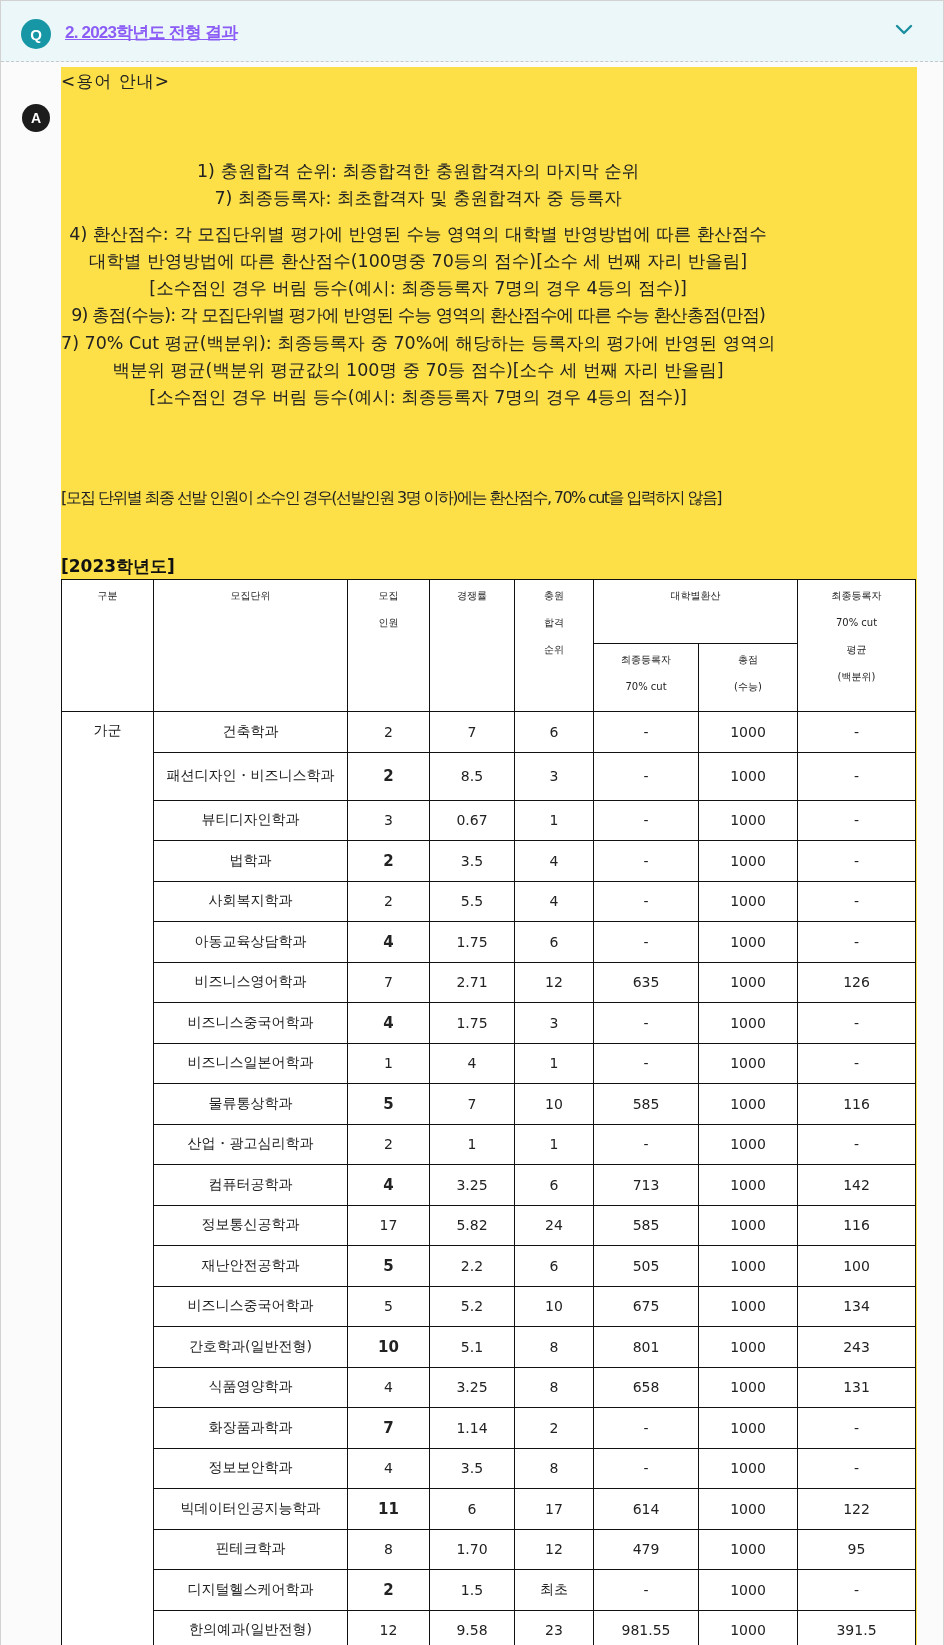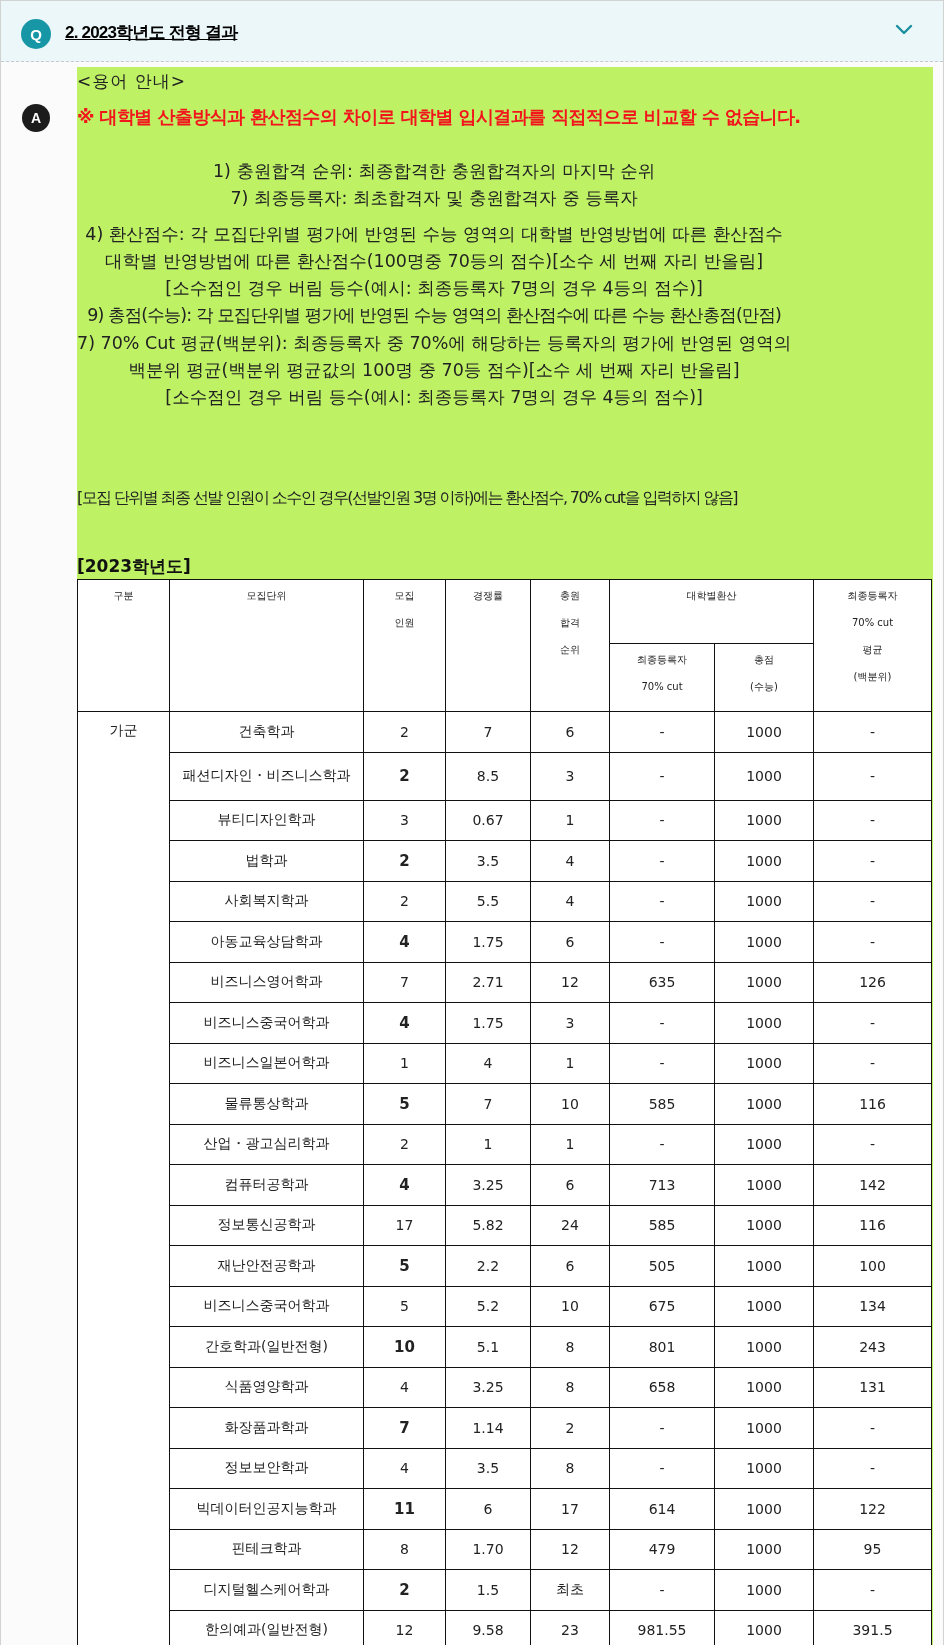--- a/index.html
+++ b/index.html
@@ -7,30 +7,30 @@
   body { font-family: "DejaVu Sans", "Liberation Sans", sans-serif; color: #222; position: relative; }
 
   .panel { position: absolute; left: 0; top: 0; width: 944px; height: 1645px;
            border: 1px solid #d2d2d2; border-bottom: none; background: #fbfbfb; }
 
   .q-bar { position: absolute; left: 0; top: 0; width: 942px; height: 61px;
            background: #ebf7f8; border-bottom: 1px dashed #c4c9cc; }
   .q-icon { position: absolute; left: 20px; top: 18px; width: 30px; height: 30px; border-radius: 50%;
             background: #1797a5; color: #fff; font-weight: bold; font-size: 15px;
             display: flex; align-items: center; justify-content: center; font-family: "Liberation Sans", sans-serif; }
-  .q-title { position: absolute; left: 64px; top: 20px; font-size: 17px; color: #000000;
+  .q-title { position: absolute; left: 64px; top: 20px; font-size: 17px; color: #8b5cf6;
              text-decoration: underline; font-weight: bold; letter-spacing: -0.8px; cursor: pointer;
              font-family: "Liberation Sans", sans-serif; }
   .chevron { position: absolute; right: 30px; top: 22px; width: 18px; height: 14px; cursor: pointer; }
 
   .a-icon { position: absolute; left: 21px; top: 103px; width: 28px; height: 28px; border-radius: 50%;
             background: #1c1c1c; color: #fff; font-weight: bold; font-size: 14px;
             display: flex; align-items: center; justify-content: center; font-family: "Liberation Sans", sans-serif; }
 
-  .content { position: absolute; left: 76px; top: 66px; width: 856px; height: 1579px; background: #bef264; }
+  .content { position: absolute; left: 60px; top: 66px; width: 856px; height: 1579px; background: #fde047; }
 
   .guide-title { position: absolute; left: 0; top: 3px; font-size: 17px; color: #222; letter-spacing: 1px; }
   .notice { position: absolute; left: 0; top: 38px; font-size: 18px; font-weight: bold; color: #f2151c;
             letter-spacing: -0.6px; white-space: nowrap; }
 
   .notes { position: absolute; left: 0; top: 91px; font-size: 17.5px; color: #222; line-height: 27.3px; white-space: nowrap; }
   .notes .line { display: block; text-align: center; }
   .notes .gap { display: block; height: 8px; }
   .notes .tight { letter-spacing: -0.9px; }
   .footnote { position: absolute; left: 0; top: 421px; font-size: 16px; color: #222; letter-spacing: -1.6px; white-space: nowrap; }
@@ -57,21 +57,20 @@
     <a class="q-title">2. 2023학년도 전형 결과</a>
     <svg class="chevron" viewBox="0 0 18 14">
       <polyline points="2,3 9,10 16,3" fill="none" stroke="#1a8fa0" stroke-width="2.4" stroke-linecap="round" stroke-linejoin="round"></polyline>
     </svg>
   </div>
 
   <div class="a-icon">A</div>
 
   <div class="content">
     <div class="guide-title">&lt;용어 안내&gt;</div>
-    <div class="notice">※ 대학별 산출방식과 환산점수의 차이로 대학별 입시결과를 직접적으로 비교할 수 없습니다.</div>
 
     <div class="notes">
       <span class="line">1) 충원합격 순위: 최종합격한 충원합격자의 마지막 순위</span>
       <span class="line">7) 최종등록자: 최초합격자 및 충원합격자 중 등록자</span>
       <span class="gap"></span>
       <span class="line">4) 환산점수: 각 모집단위별 평가에 반영된 수능 영역의 대학별 반영방법에 따른 환산점수</span>
       <span class="line">대학별 반영방법에 따른 환산점수(100명중 70등의 점수)[소수 세 번째 자리 반올림]</span>
       <span class="line">[소수점인 경우 버림 등수(예시: 최종등록자 7명의 경우 4등의 점수)]</span>
       <span class="line tight">9) 총점(수능): 각 모집단위별 평가에 반영된 수능 영역의 환산점수에 따른 수능 환산총점(만점)</span>
       <span class="line">7) 70% Cut 평균(백분위): 최종등록자 중 70%에 해당하는 등록자의 평가에 반영된 영역의</span>

